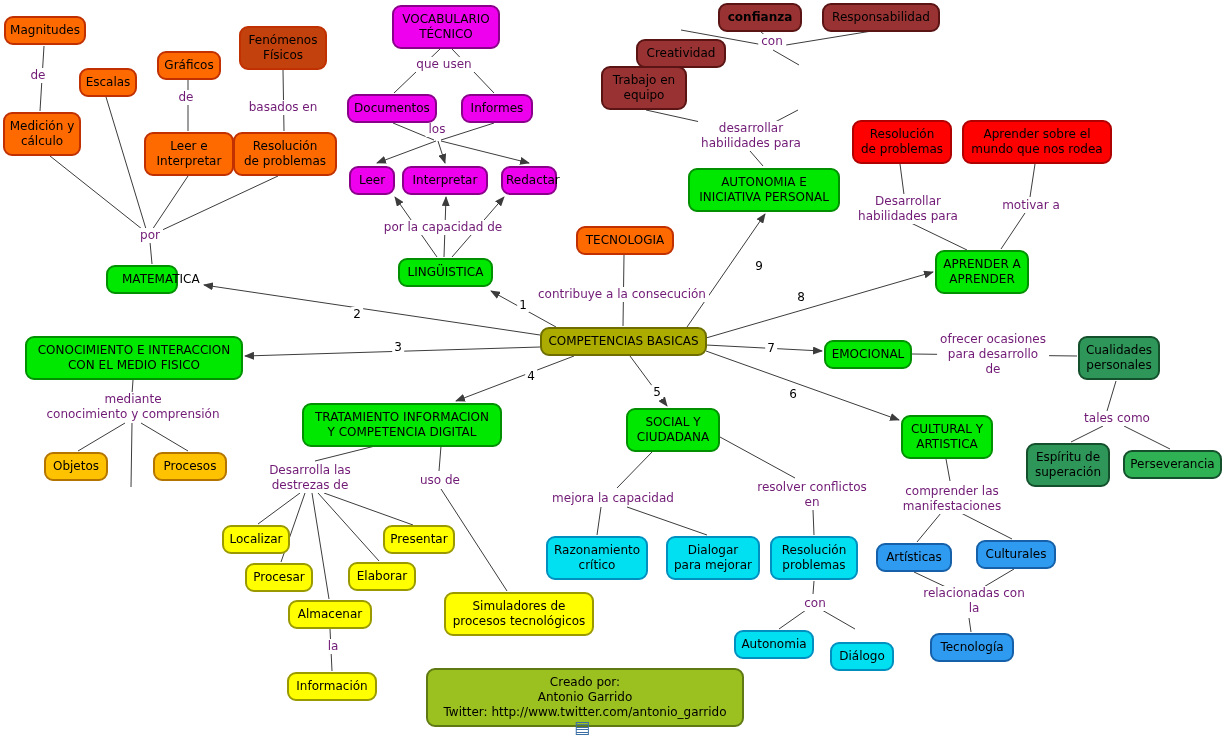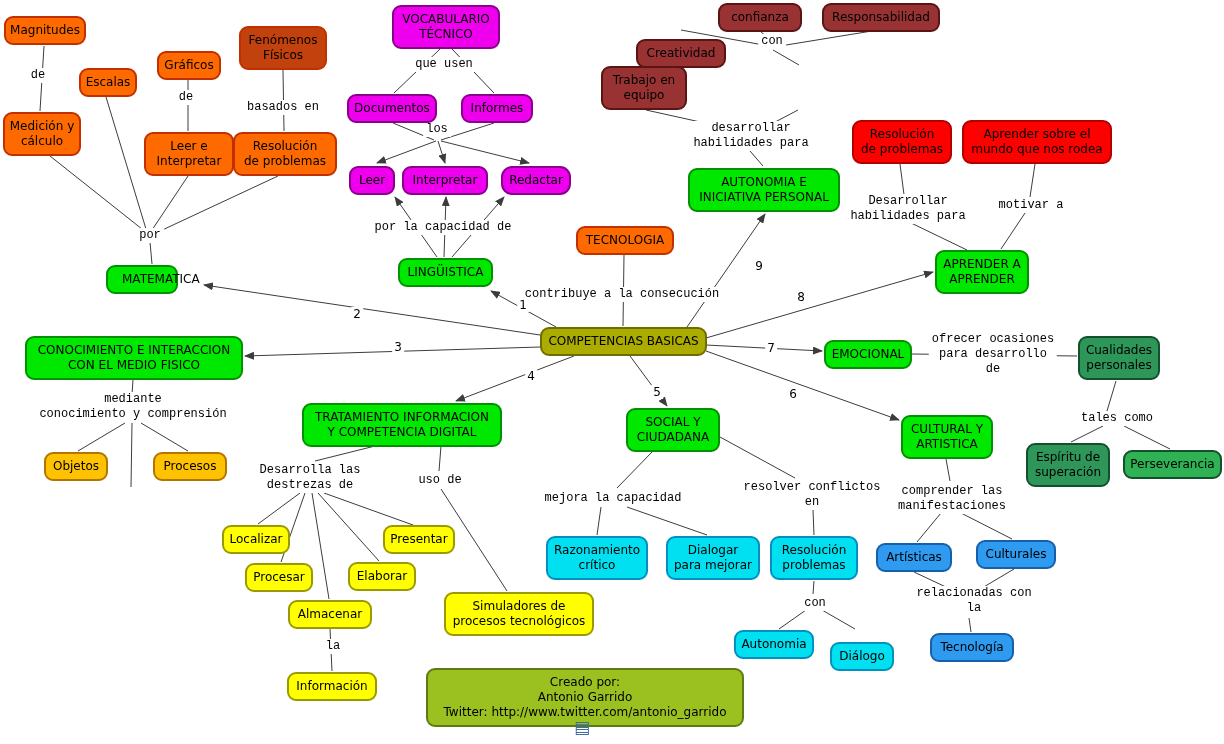--- a/index.html
+++ b/index.html
@@ -8,22 +8,22 @@
   #edges-svg { position:absolute; left:0; top:0; width:1224px; height:744px; z-index:0; }
   #labels-layer, #nodes-layer { position:absolute; inset:0; z-index:1; }
   #nodes-layer { z-index:2; }
   .node {
     position:absolute; border:2px solid #000; border-radius:9px;
     font-size:12px; line-height:1.25; text-align:center; color:#000;
     padding:5px 3px; white-space:pre-line;
   }
   .edge-label {
     position:absolute; transform:translateX(-50%); background:#ffffff;
-    font-size:12px; line-height:1.25; text-align:center; color:#000000;
-    padding:0 3px; white-space:pre-line;font-family:Liberation Mono, monospace;
+    font-size:12px; line-height:1.25; text-align:center; color:#701a75;
+    padding:0 3px; white-space:pre-line;
   }
   .edge-num {
     position:absolute; transform:translateX(-50%); background:#ffffff;
     font-size:12px; color:#000; padding:0 2px;
   }
   .attach {
     position:absolute; left:574px; top:719px; z-index:3;
     font-size:17px; line-height:1; color:#3a6ea5; cursor:pointer;
   }
 </style>
@@ -163,25 +163,25 @@
 Interpretar</div>
       <div class="node" style="left: 233px; top: 132px; width: 104px; background: rgb(255, 106, 0); border-color: rgb(192, 48, 0);">Resolución
 de problemas</div>
       <div class="node" style="left: 576px; top: 226px; width: 98px; background: rgb(255, 106, 0); border-color: rgb(192, 48, 0);">TECNOLOGIA</div>
       <div class="node" style="left: 392px; top: 5px; width: 108px; background: rgb(238, 0, 238); border-color: rgb(139, 0, 139);">VOCABULARIO
 TÉCNICO</div>
       <div class="node" style="left: 347px; top: 94px; width: 90px; background: rgb(238, 0, 238); border-color: rgb(139, 0, 139);">Documentos</div>
       <div class="node" style="left: 461px; top: 94px; width: 72px; background: rgb(238, 0, 238); border-color: rgb(139, 0, 139);">Informes</div>
       <div class="node" style="left: 349px; top: 166px; width: 46px; background: rgb(238, 0, 238); border-color: rgb(139, 0, 139);">Leer</div>
       <div class="node" style="left: 402px; top: 166px; width: 86px; background: rgb(238, 0, 238); border-color: rgb(139, 0, 139);">Interpretar</div>
-      <div class="node" style="left: 501px; top: 166px; width: 70px; background: rgb(238, 0, 238); border-color: rgb(139, 0, 139); border-radius: 11px;">Redactar</div>
+      <div class="node" style="left: 501px; top: 166px; width: 56px; background: rgb(238, 0, 238); border-color: rgb(139, 0, 139);">Redactar</div>
       <div class="node" style="left: 398px; top: 258px; width: 95px; background: rgb(0, 232, 0); border-color: rgb(0, 144, 0);">LINGÜISTICA</div>
       <div class="node" style="left: 106px; top: 265px; width: 72px; background: rgb(0, 232, 0); border-color: rgb(0, 144, 0); padding-left: 14px;">MATEMATICA</div>
       <div class="node" style="left: 636px; top: 3px; width: 90px; background: rgb(153, 51, 51); border-color: rgb(90, 20, 20); margin-top: 36px;">Creatividad</div>
-      <div class="node" style="left: 718px; top: 3px; width: 84px; background: rgb(153, 51, 51); border-color: rgb(90, 20, 20);">confianza</div>
+      <div class="node" style="left: 718px; top: 3px; width: 84px; background: rgb(153, 51, 51); border-color: rgb(90, 20, 20); font-weight: bold;">confianza</div>
       <div class="node" style="left: 822px; top: 3px; width: 118px; background: rgb(153, 51, 51); border-color: rgb(90, 20, 20);">Responsabilidad</div>
       <div class="node" style="left: 601px; top: 66px; width: 86px; background: rgb(153, 51, 51); border-color: rgb(90, 20, 20);">Trabajo en
 equipo</div>
       <div class="node" style="left: 688px; top: 168px; width: 152px; background: rgb(0, 232, 0); border-color: rgb(0, 144, 0);">AUTONOMIA E
 INICIATIVA PERSONAL</div>
       <div class="node" style="left: 852px; top: 120px; width: 100px; background: rgb(255, 0, 0); border-color: rgb(176, 0, 0);">Resolución
 de problemas</div>
       <div class="node" style="left: 962px; top: 120px; width: 150px; background: rgb(255, 0, 0); border-color: rgb(176, 0, 0);">Aprender sobre el
 mundo que nos rodea</div>
       <div class="node" style="left: 935px; top: 250px; width: 94px; background: rgb(0, 232, 0); border-color: rgb(0, 144, 0);">APRENDER A

